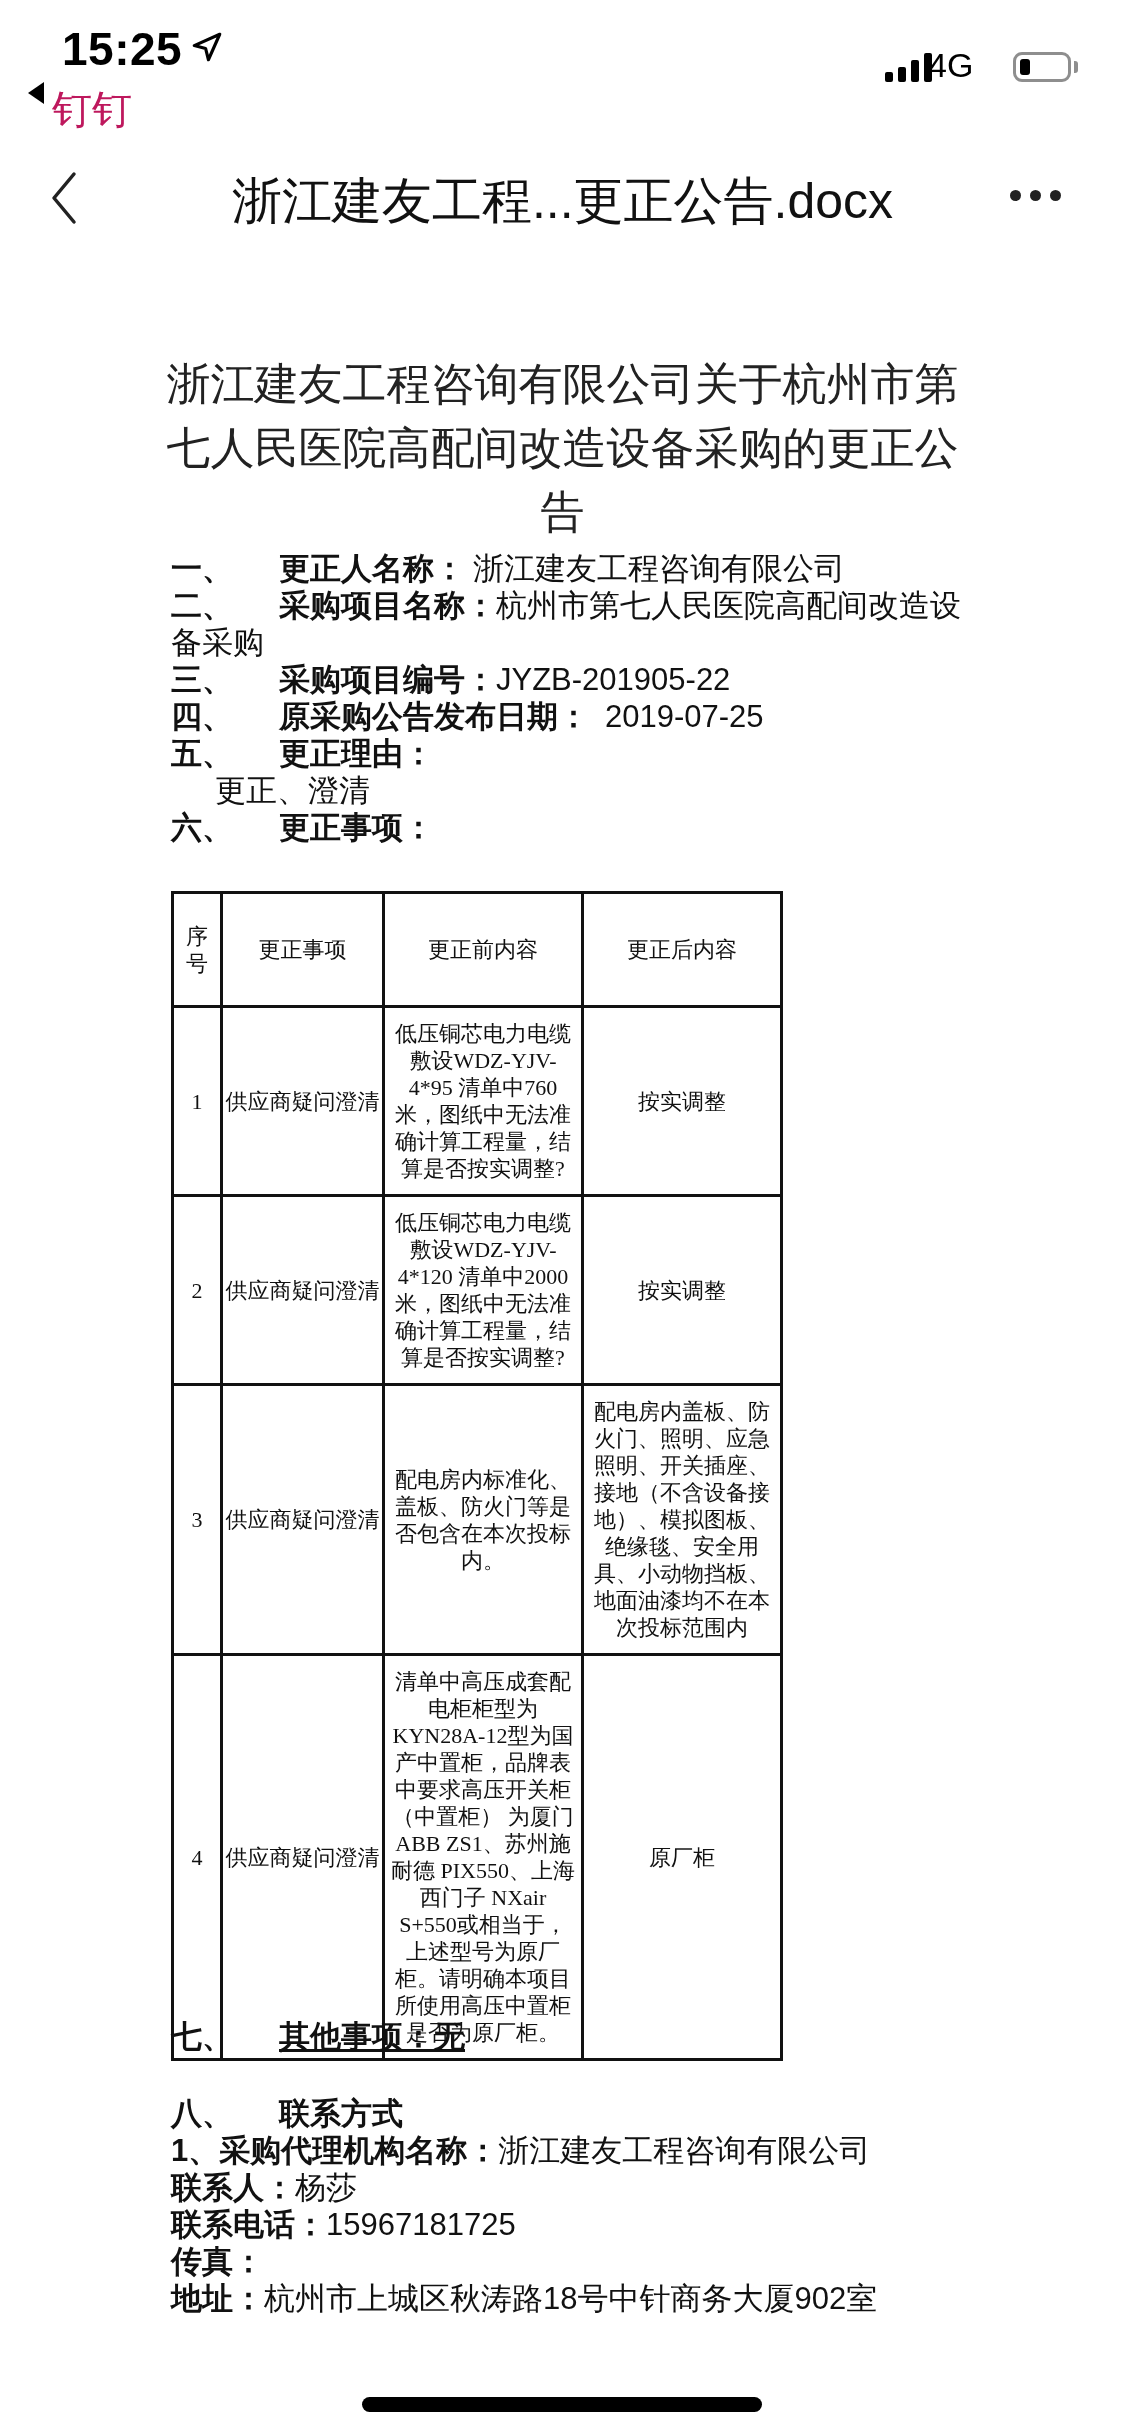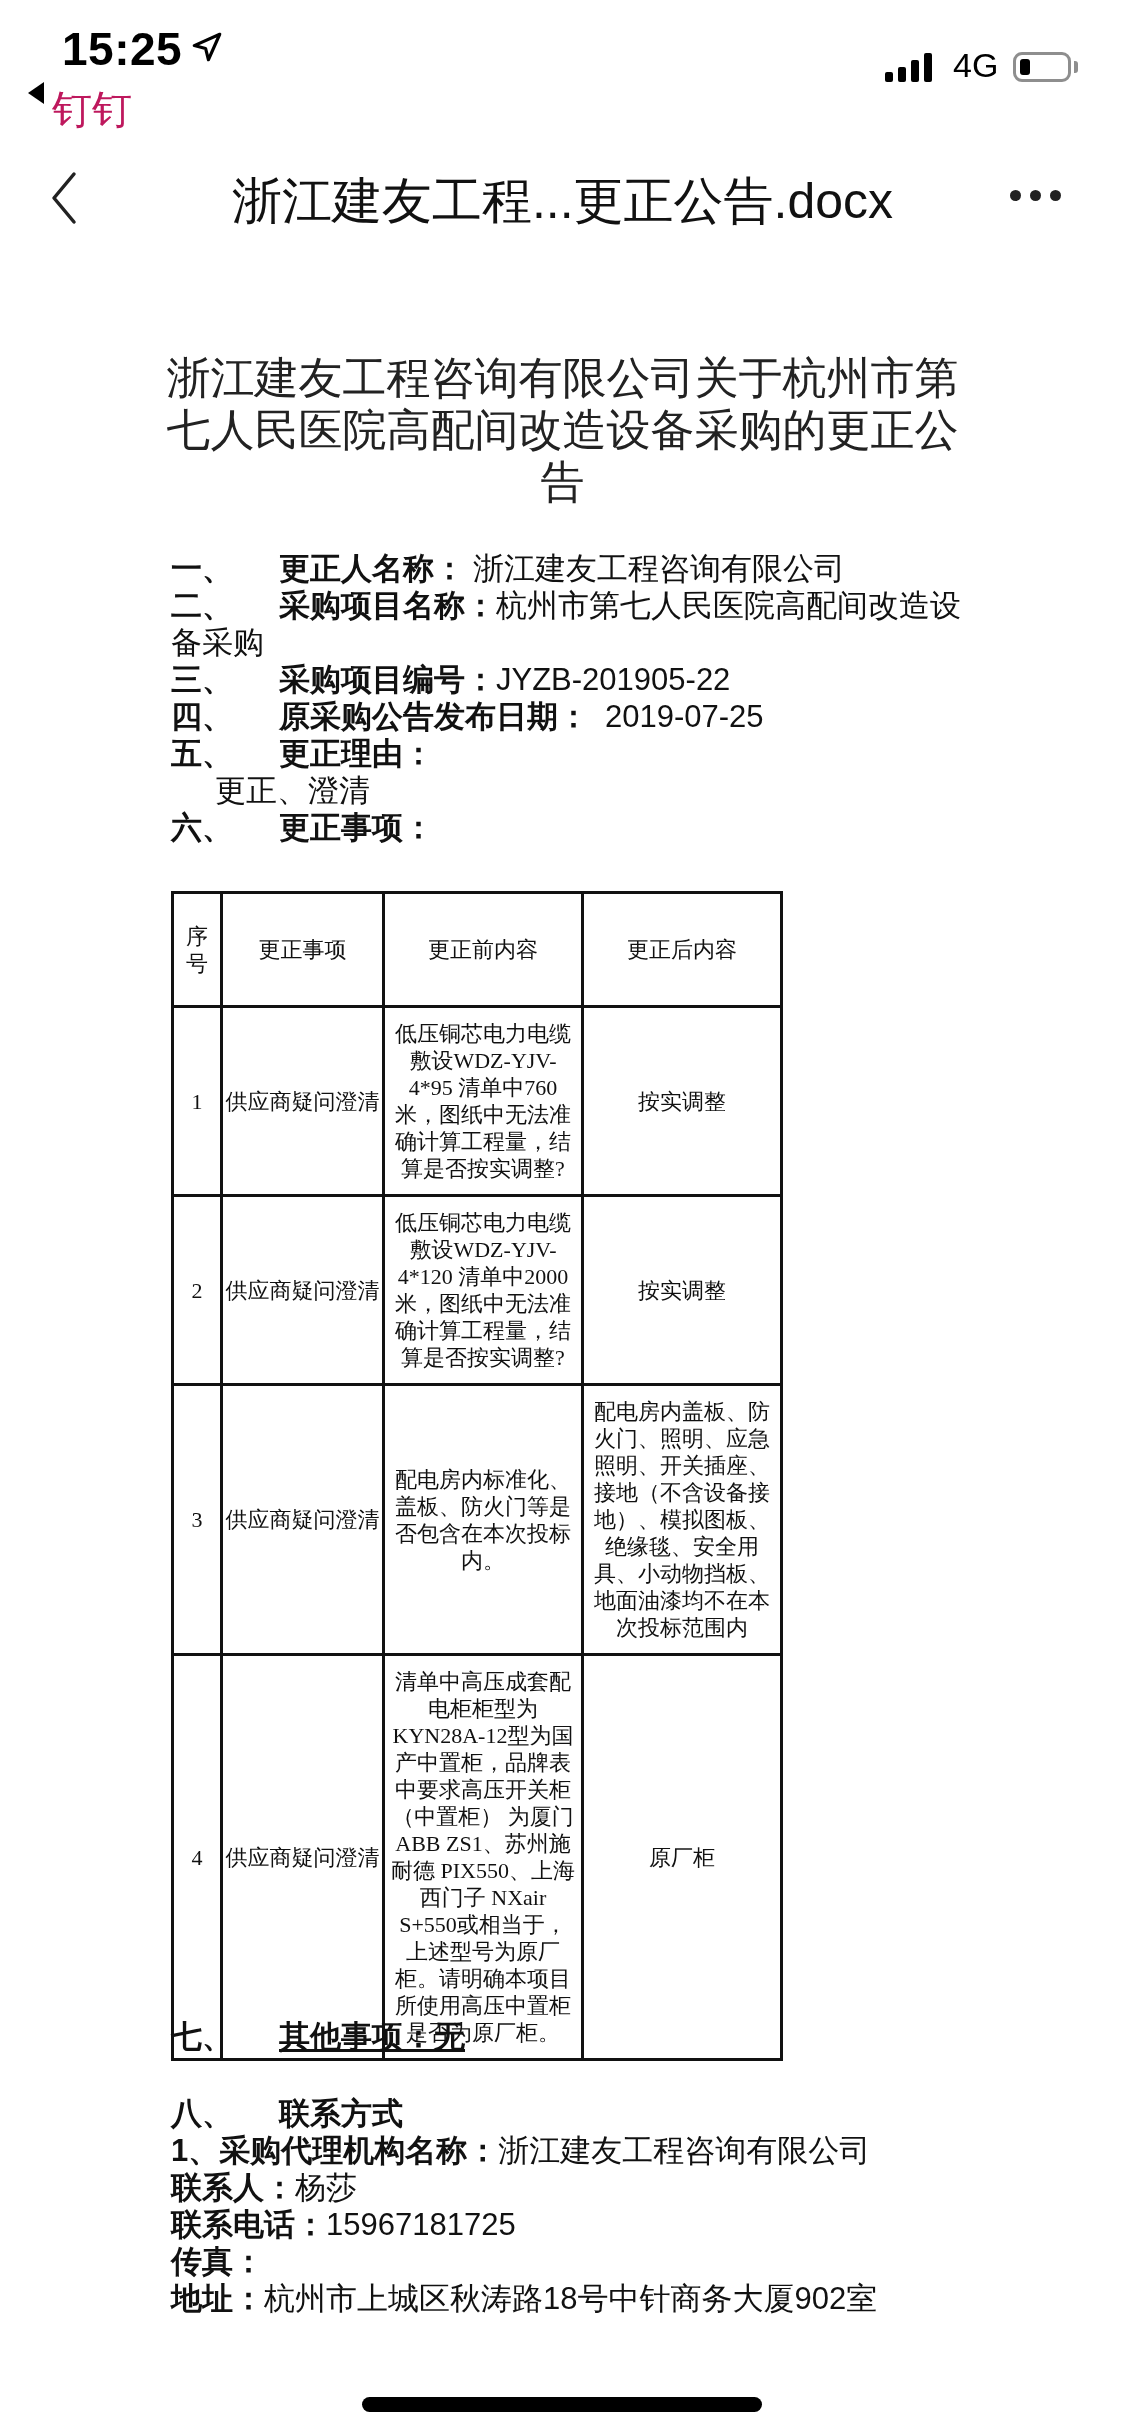--- a/index.html
+++ b/index.html
@@ -6,33 +6,33 @@
   body { width:1125px; height:2436px; position:relative; overflow:hidden; color:#111; font-family:"Liberation Sans","DejaVu Sans",sans-serif; }
   .abs { position:absolute; }
 
   
   .time { left:62px; top:22px; font-size:46px; font-weight:600; letter-spacing:0.5px; color:#000; }
   .loc-icon { left:190px; top:30px; width:34px; height:34px; }
   .back-app { left:28px; top:82px; font-size:40px; color:#be185d; display:flex; align-items:flex-start; gap:8px; }
   .back-app .tri { width:0; height:0; border-top:11px solid transparent; border-bottom:11px solid transparent; border-right:16px solid #000; }
   .signal { left:885px; top:52px; display:flex; align-items:flex-end; gap:5px; height:30px; }
   .signal span { display:block; width:8px; background:#000; border-radius:2px; }
-  .net { left:953px; top:46px; font-size:34px; font-weight:500; color:#000; }
+  .net { left:928px; top:46px; font-size:34px; font-weight:500; color:#000; }
   .battery { left:1013px; top:52px; width:58px; height:30px; border:3px solid #8e8e8e; border-radius:9px; box-sizing:border-box; }
   .battery .lvl { position:absolute; left:4px; top:4px; width:10px; height:16px; background:#000; border-radius:3px; }
   .battery-cap { left:1074px; top:61px; width:4px; height:12px; background:#8e8e8e; border-radius:0 3px 3px 0; }
 
   
   .nav-back { left:44px; top:168px; width:40px; height:60px; }
   .nav-title { left:0; width:1125px; top:168px; text-align:center; font-size:50px; font-weight:400; color:#111; }
   .nav-more { left:1010px; top:190px; display:flex; gap:9px; }
   .nav-more span { width:11px; height:11px; border-radius:50%; background:#222; display:block; }
 
   
-  .doc-title { left:150px; width:825px; top:352px; text-align:center; font-size:44px; line-height:52px; color:#222; }
+  .doc-title { left:150px; width:825px; top:352px; text-align:center; font-size:44px; line-height:64px; color:#222; }
   .items { left:171px; top:550px; width:820px; font-size:31px; line-height:37px; color:#111; }
   .item { display:block; }
   .num { font-weight:700; display:inline-block; width:108px; }
   .lbl { font-weight:700; }
   .cont-indent { padding-left:44px; }
 
   table.grid { position:absolute; left:171px; top:891px; border-collapse:collapse; font-family:"Liberation Serif","DejaVu Serif",serif; font-size:22px; line-height:27px; color:#111; }
   table.grid td { border:3px solid #111; text-align:center; vertical-align:middle; padding:12px 4px; box-sizing:border-box; }
   table.grid .c1 { width:46px; padding:12px; }
   table.grid .c2 { width:162px; padding:0; white-space:nowrap; }

